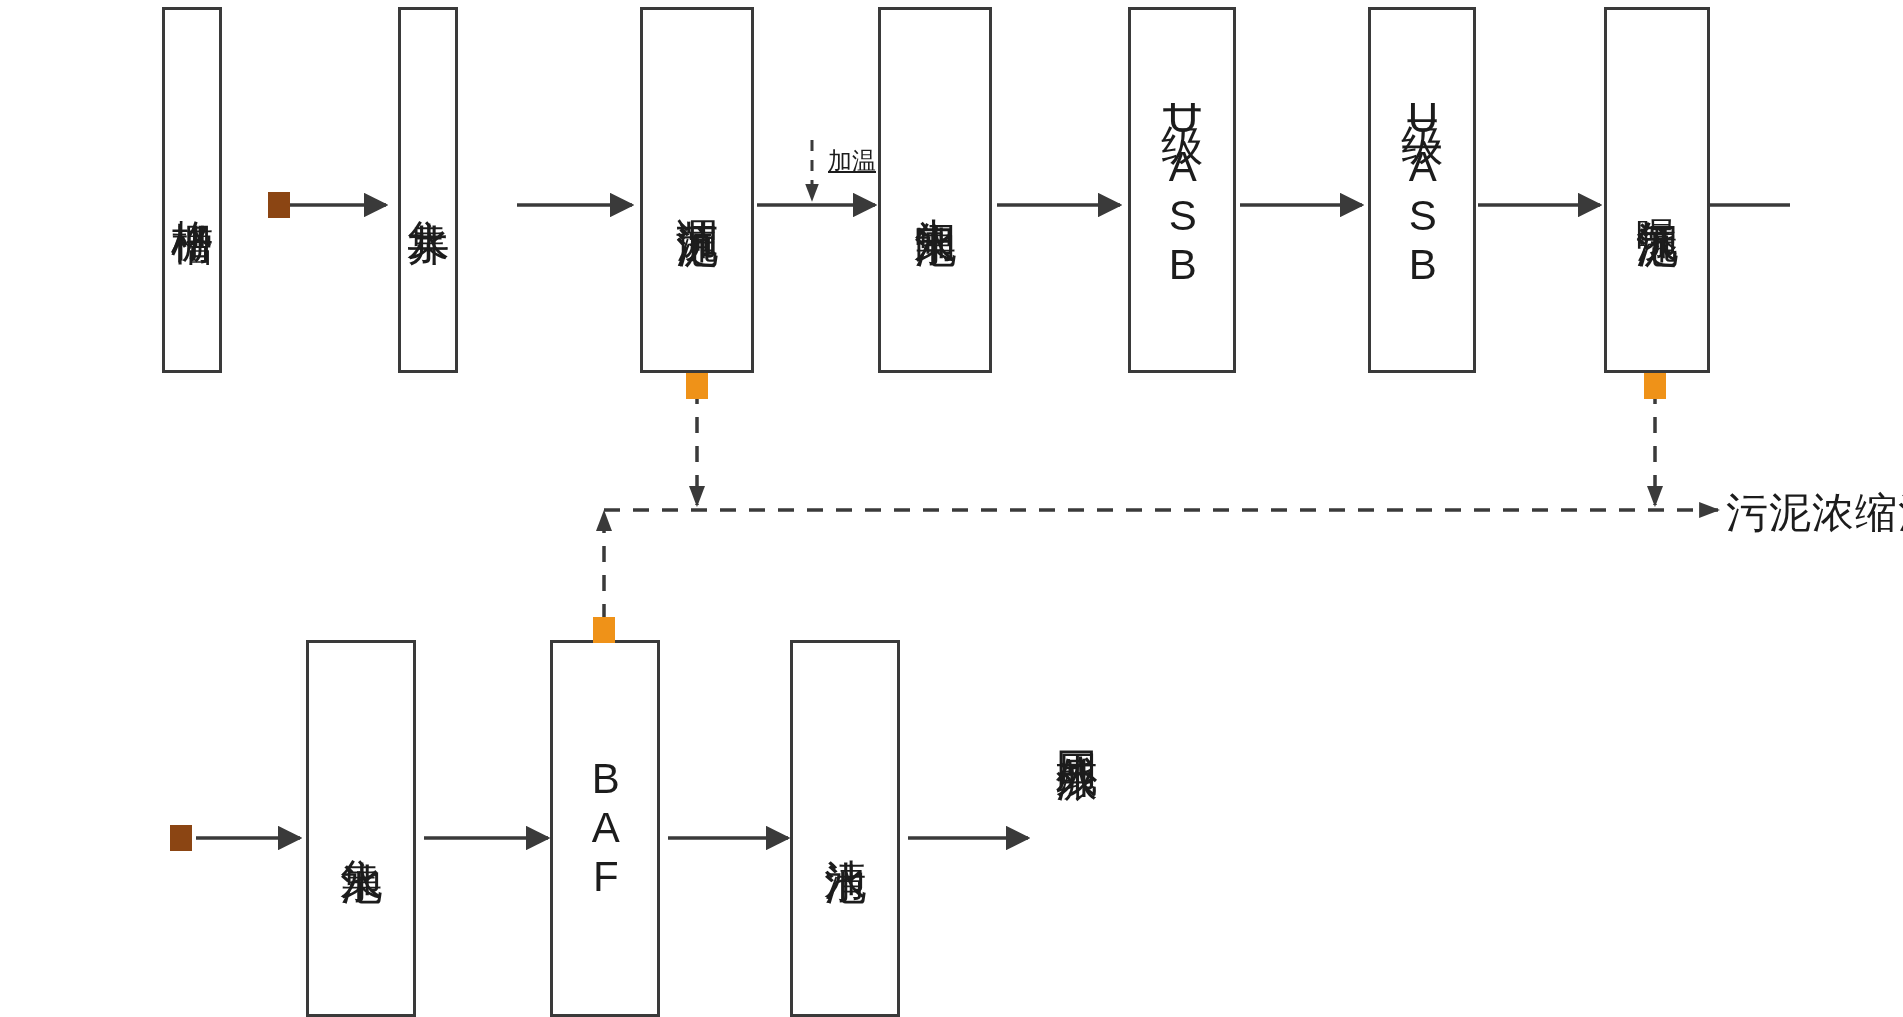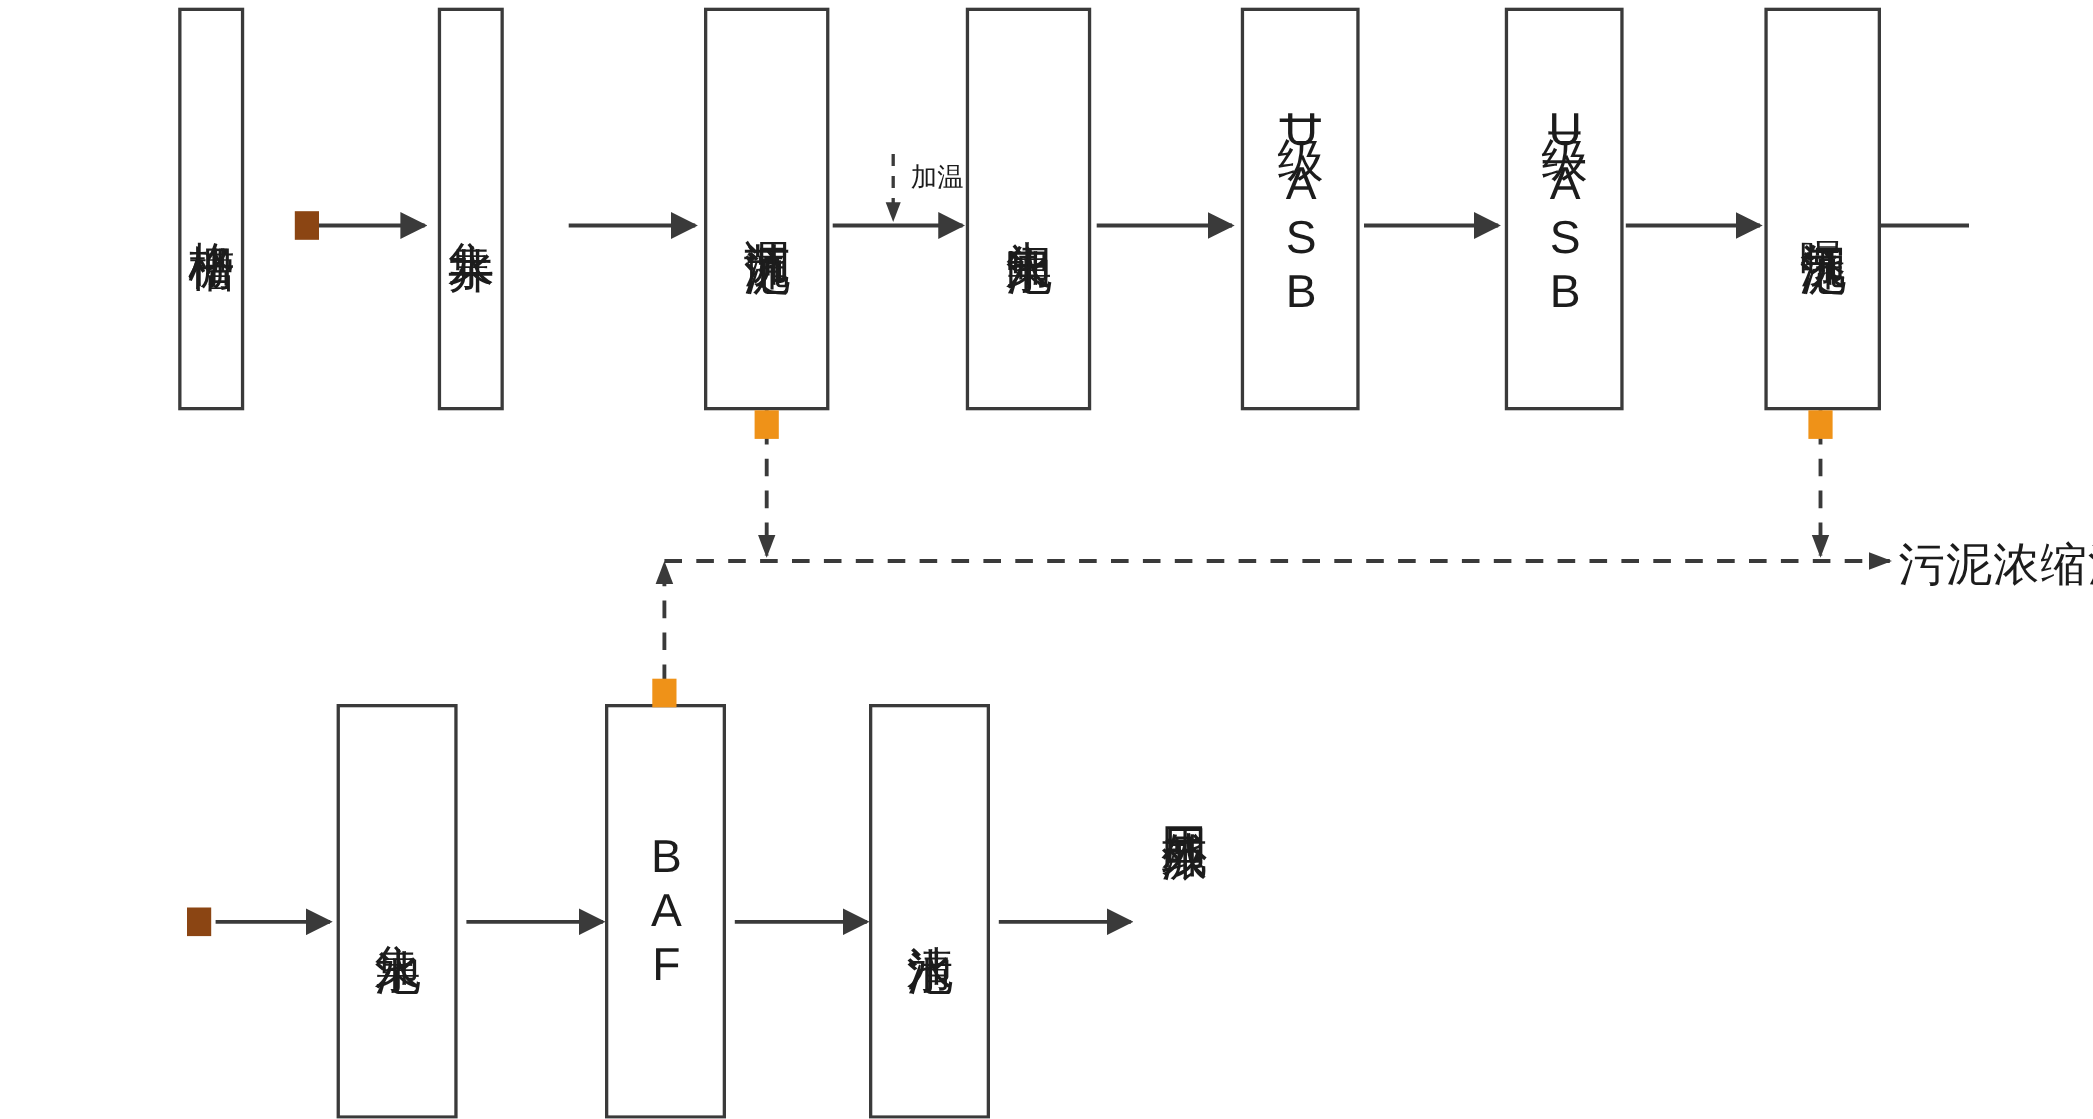--- a/index.html
+++ b/index.html
@@ -58,20 +58,21 @@
     font-size: 42px;
     color: #1c1c1c;
     white-space: nowrap;
     letter-spacing: 1px;
   }
   .small-label {
     position: absolute;
     font-size: 24px;
     color: #1c1c1c;
     white-space: nowrap;
+    text-decoration: underline;
   }
   .sq-brown {
     position: absolute;
     background: #8B4513;
   }
   .sq-orange {
     position: absolute;
     background: #EF9218;
   }
 </style>

